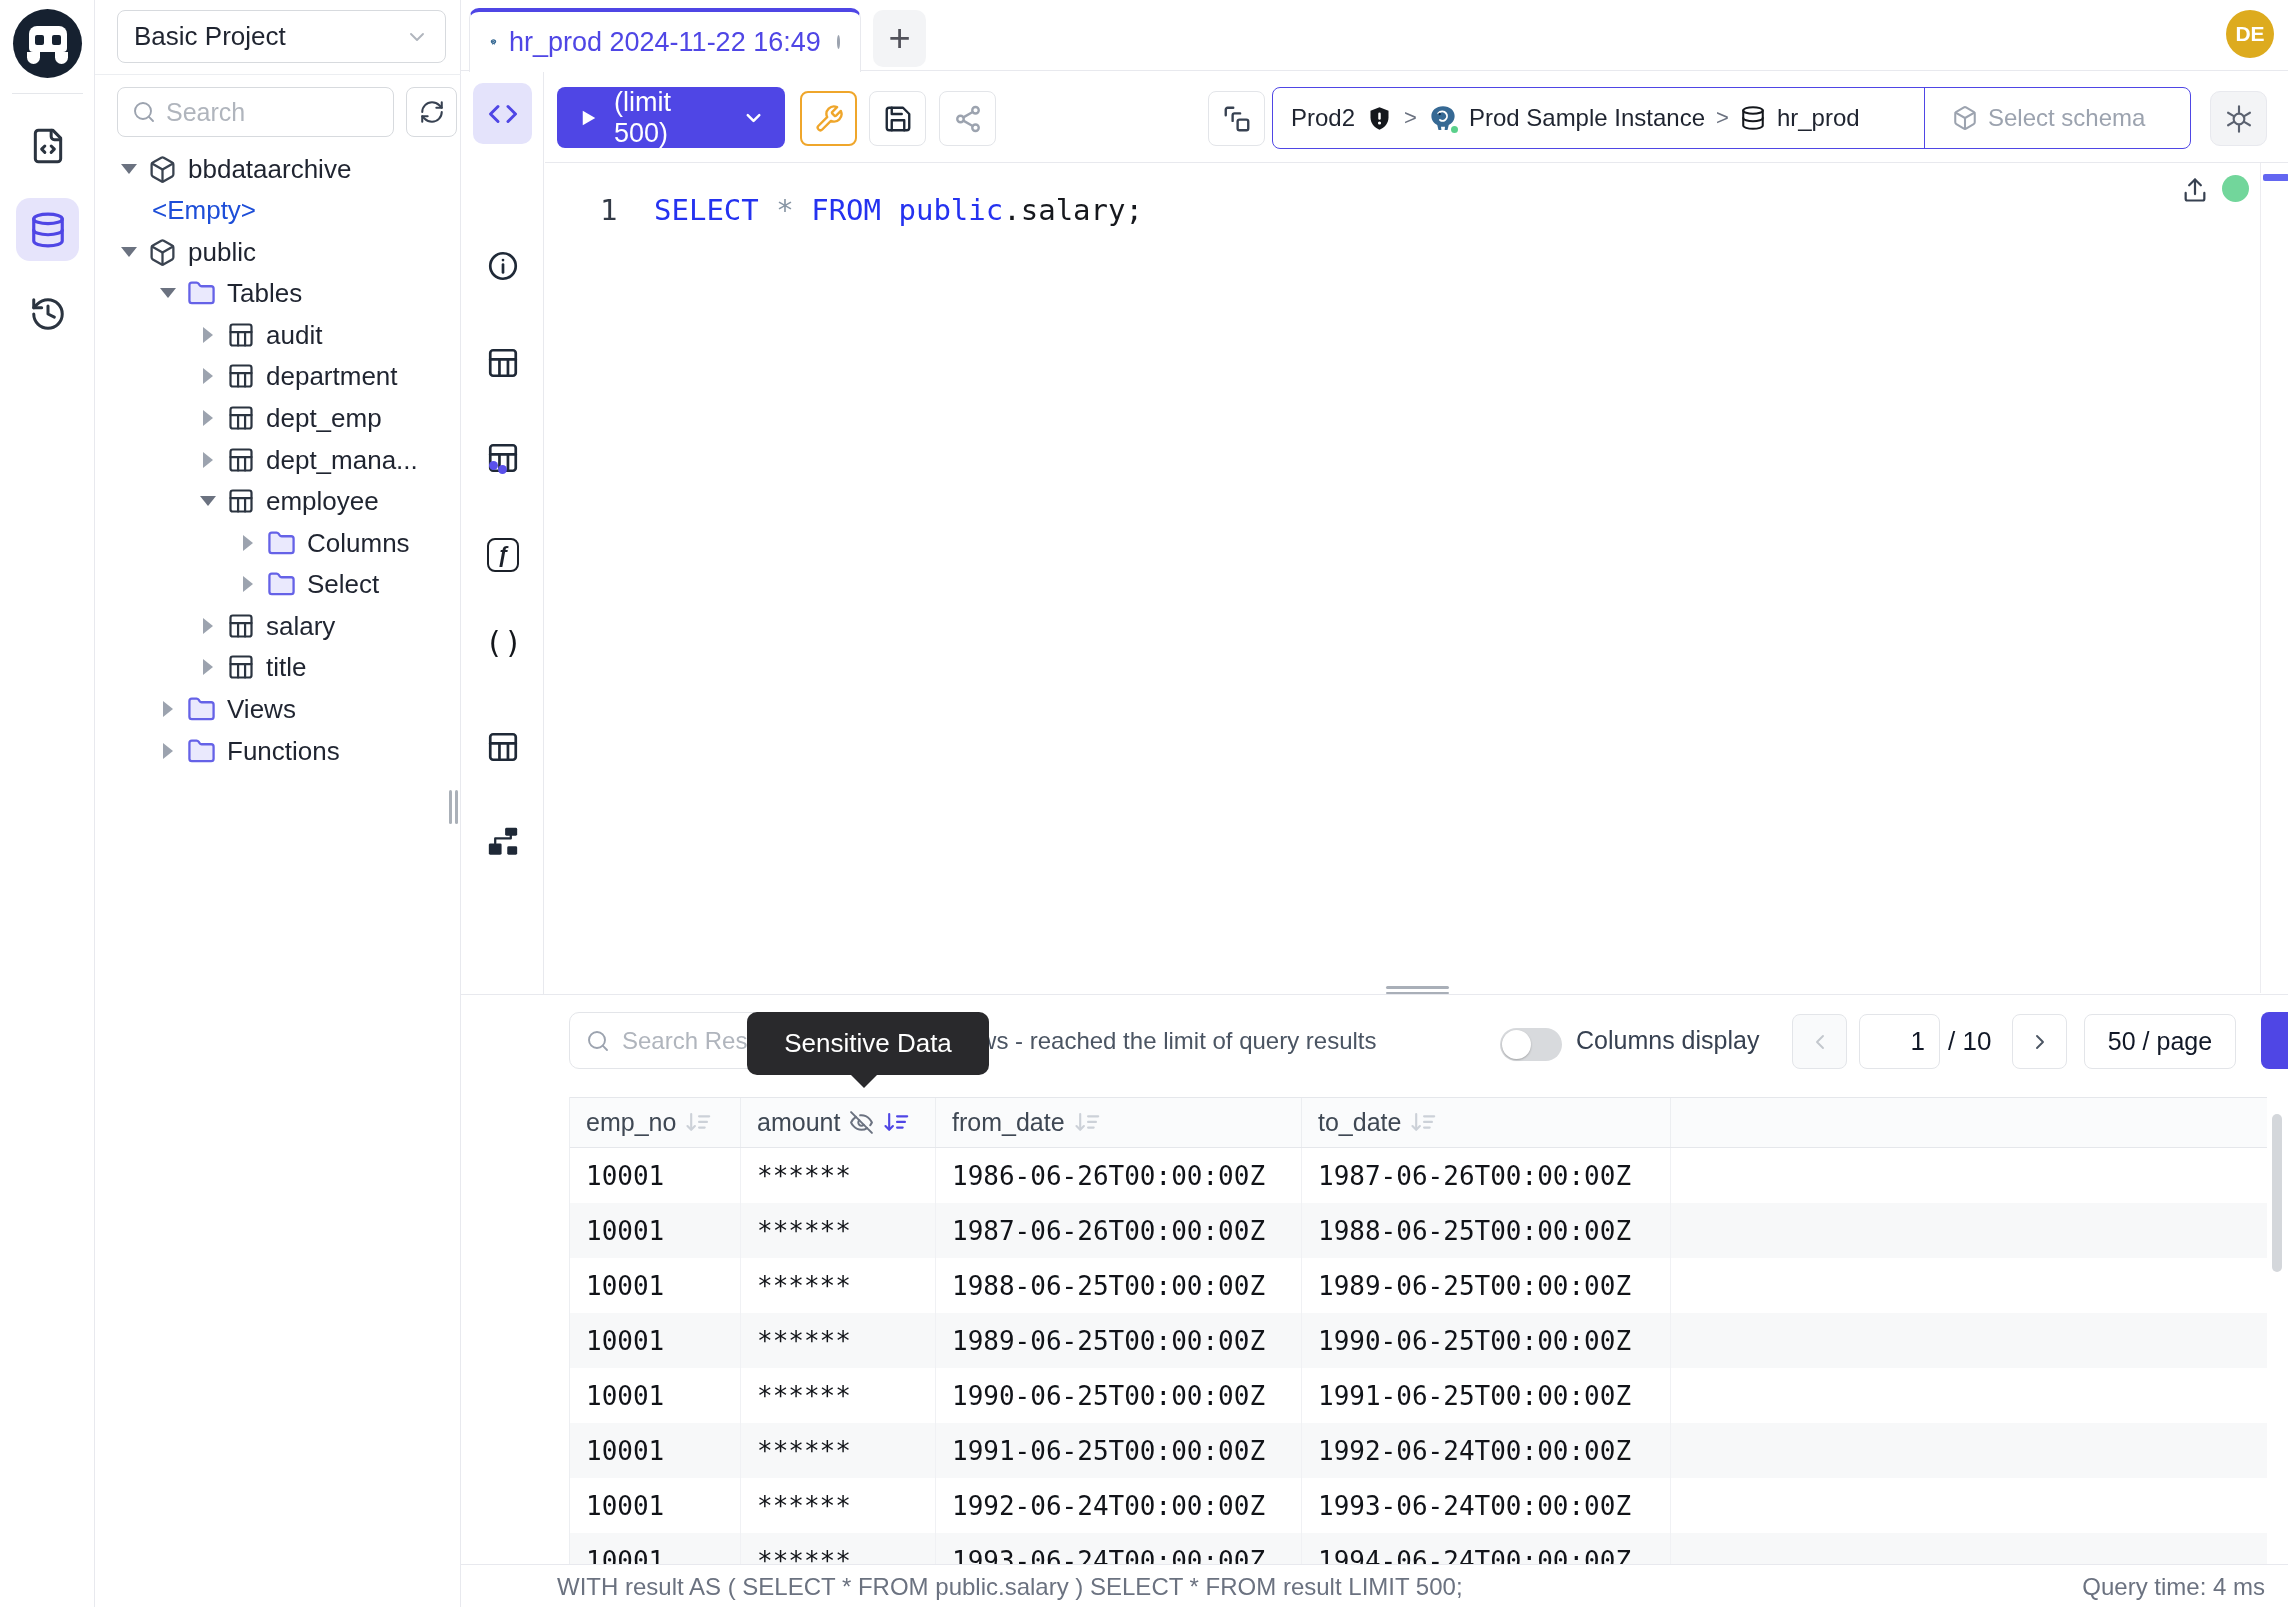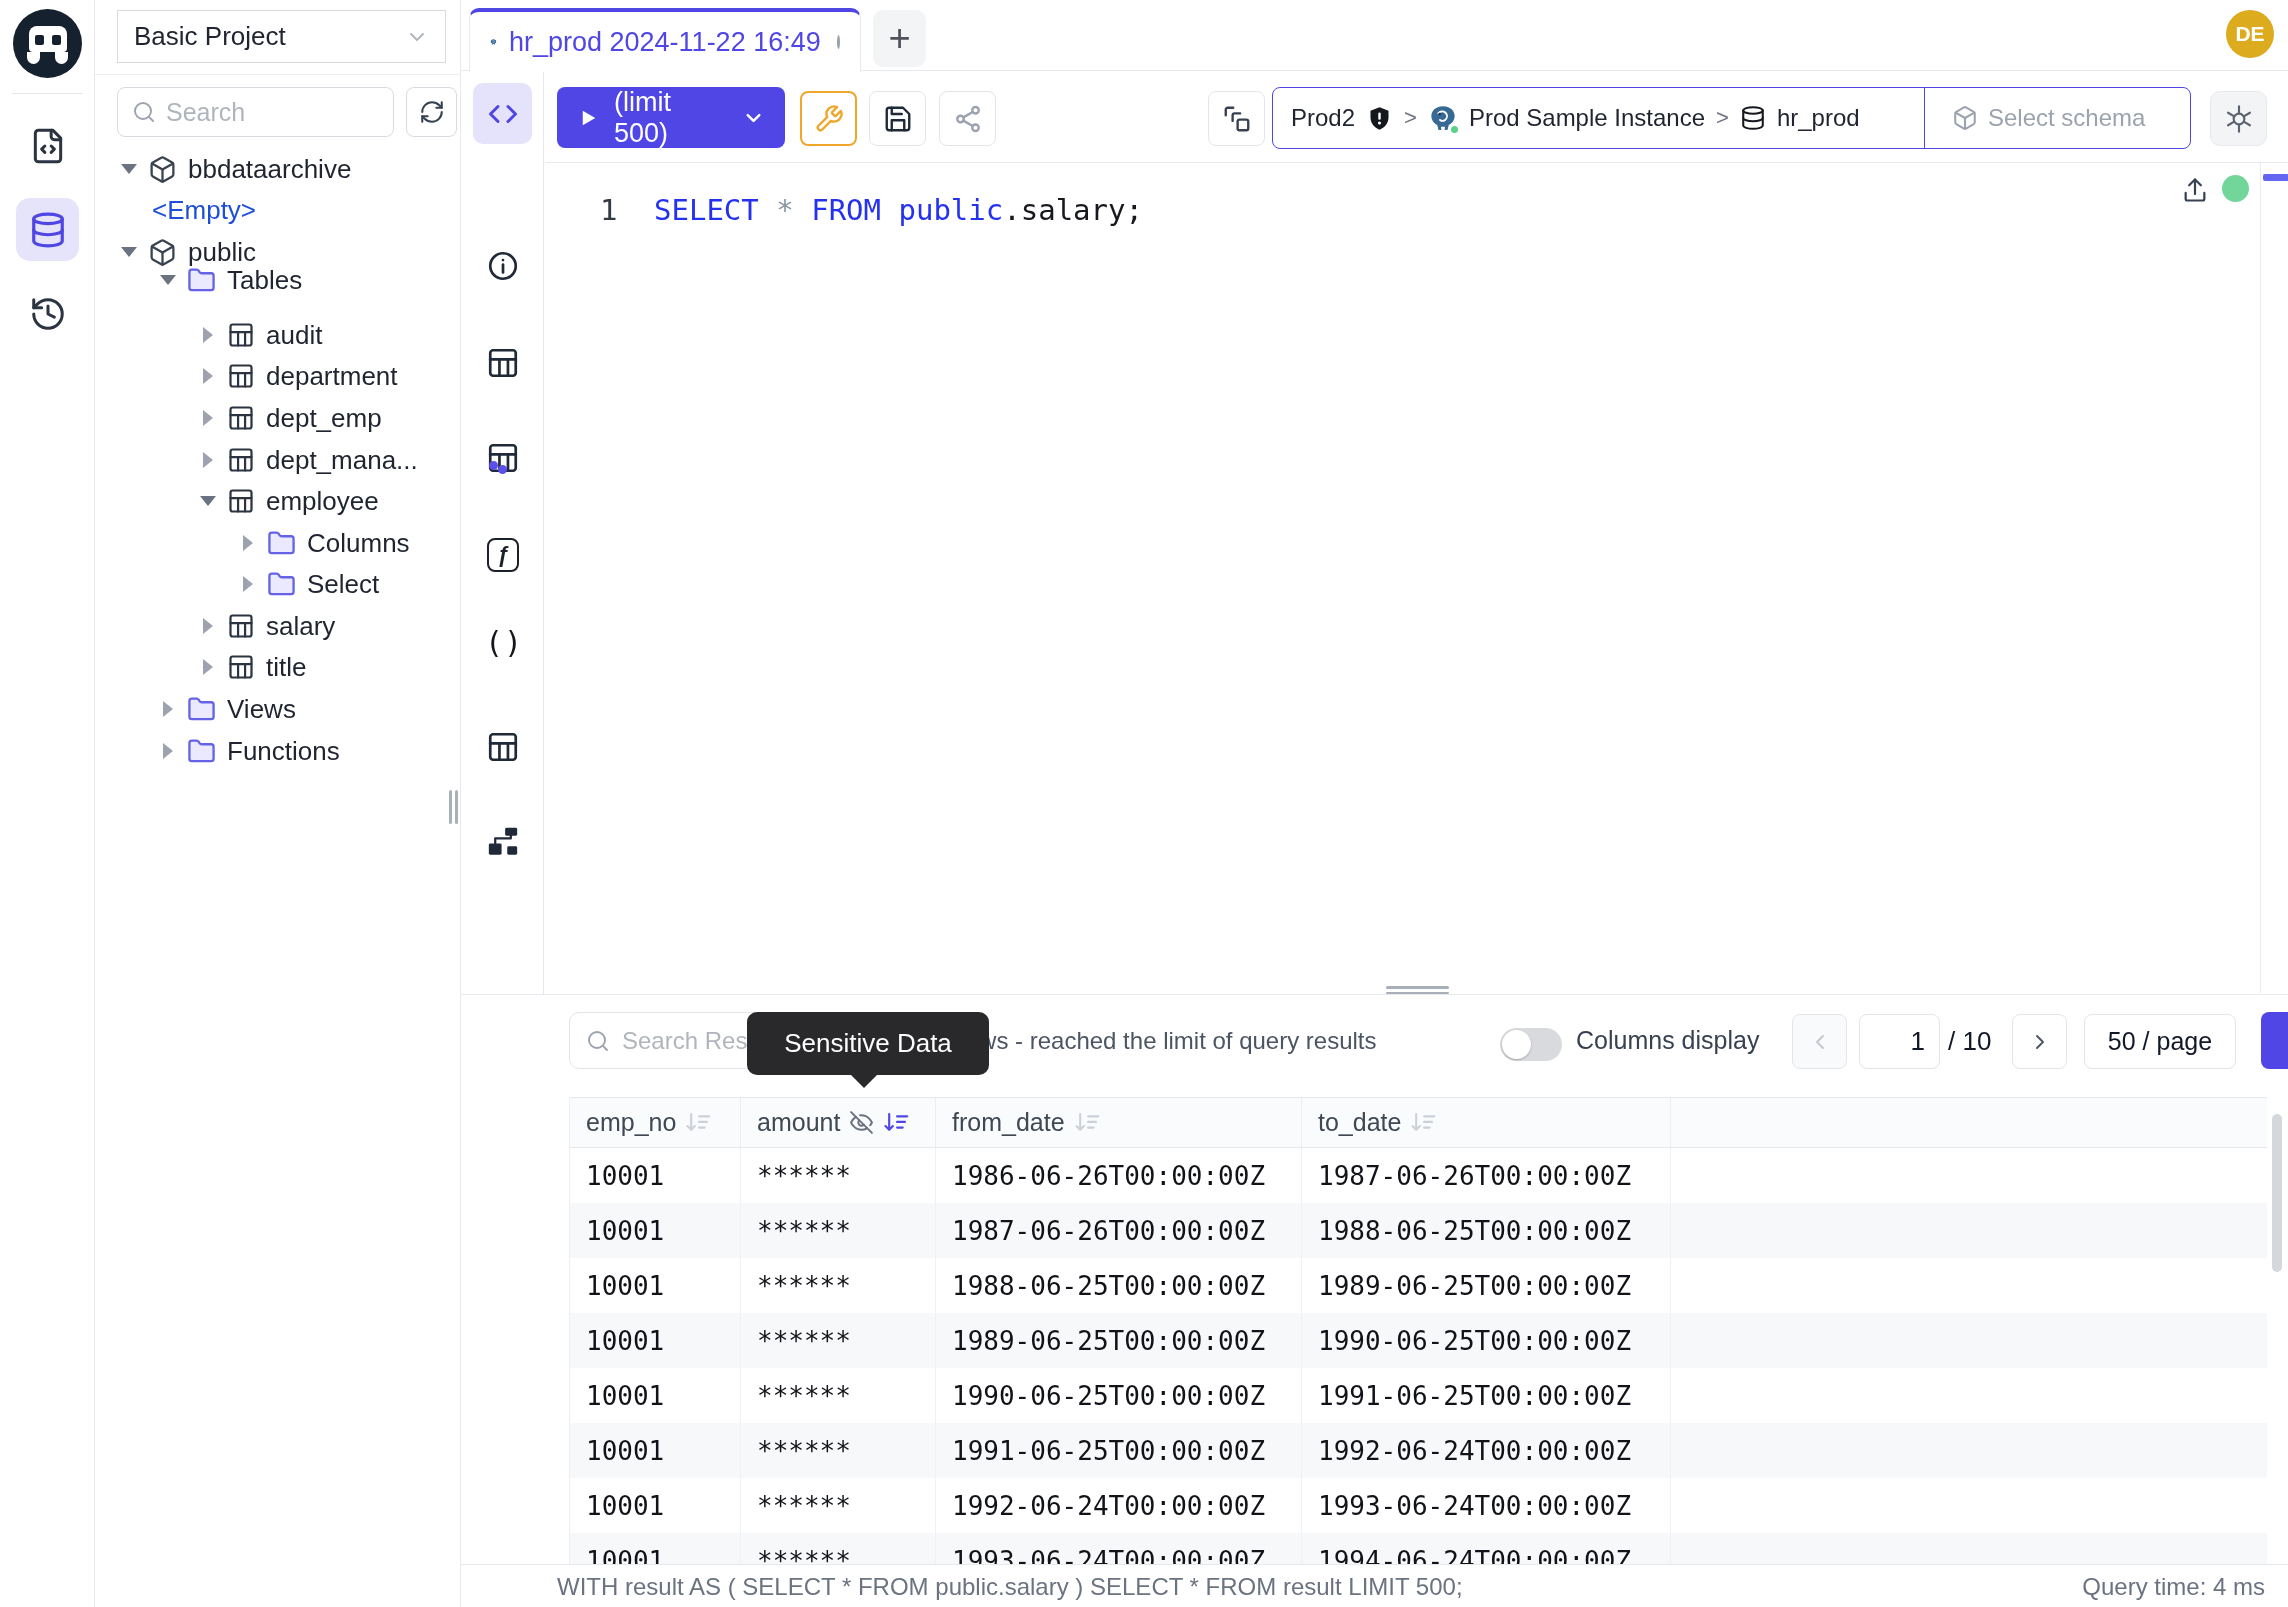--- a/index.html
+++ b/index.html
@@ -17,21 +17,21 @@
   .logo .face{ position:absolute; left:16px; top:17px; width:38px; height:26px; background:#fff; border-radius:8px 8px 4px 4px; }
   .logo .eye{ position:absolute; top:9px; width:9px; height:10px; background:#162130; border-radius:2px; }
   .logo .cheekL,.logo .cheekR{ position:absolute; top:43px; width:13px; height:12px; background:#fff; border-radius:0 0 8px 8px; }
   .rail-divider{ position:absolute; left:12px; top:93px; width:71px; height:1px; background:#e5e7eb; }
   .rail-btn{ position:absolute; left:16px; width:63px; height:63px; border-radius:14px; display:flex; align-items:center; justify-content:center; color:#2b3440; }
   .rail-btn.active{ background:#e6e4fb; color:#4f46e5; }
 
   
   .sidebar{ position:absolute; left:95px; top:0; width:366px; height:1608px; background:#fff; border-right:1px solid #e8e9ee; }
   .side-head{ position:absolute; left:0; top:0; width:366px; height:75px; border-bottom:1px solid #eceef1; }
-  .proj-box{ position:absolute; left:22px; top:10px; width:329px; height:53px; border:1px solid #d7dade; border-radius:0;
+  .proj-box{ position:absolute; left:22px; top:10px; width:329px; height:53px; border:1px solid #d7dade; border-radius:8px;
              display:flex; align-items:center; justify-content:space-between; padding:0 16px; font-size:26px; color:#1f2430; }
   .search-box{ position:absolute; left:22px; top:87px; width:277px; height:50px; border:1px solid #d7dade; border-radius:8px;
                display:flex; align-items:center; gap:10px; padding:0 14px; color:#9ca3af; }
   .search-box input{ border:none; outline:none; background:transparent; font-size:25px; width:198px; font-family:inherit; color:#1f2430; }
   .search-box input::placeholder{ color:#b0b5bd; }
   .icon-btn-sq{ position:absolute; left:311px; top:87px; width:51px; height:50px; border:1px solid #d7dade; border-radius:8px;
                 display:flex; align-items:center; justify-content:center; color:#374151; }
   .trow{ position:absolute; left:0; width:362px; height:42px; display:flex; align-items:center; gap:11px; font-size:26px; color:#1f2430; cursor:default; }
   .trow .caret{ width:16px; display:flex; justify-content:center; flex:none; }
   .cdown{ width:0; height:0; border-left:8px solid transparent; border-right:8px solid transparent; border-top:10px solid #6b7280; }
@@ -335,21 +335,21 @@
     </div>
     <div class="trow" style="top:231px;padding-left:26px">
       <span class="caret">
           <span class="cdown"></span>
         </span>
       <svg class="ic box-ic" width="29" height="29" viewBox="0 0 29 29">
           <use href="#i-box"></use>
         </svg>
       <span>public</span>
     </div>
-    <div class="trow" style="top:259px;padding-left:65px">
+    <div class="trow" style="top:272px;padding-left:65px">
       <span class="caret">
           <span class="cdown"></span>
         </span>
       <svg class="ic folder-ic" width="29" height="29" viewBox="0 0 29 29">
           <use href="#i-folder"></use>
         </svg>
       <span>Tables</span>
     </div>
     <div class="trow" style="top:314px;padding-left:105px">
       <span class="caret">

